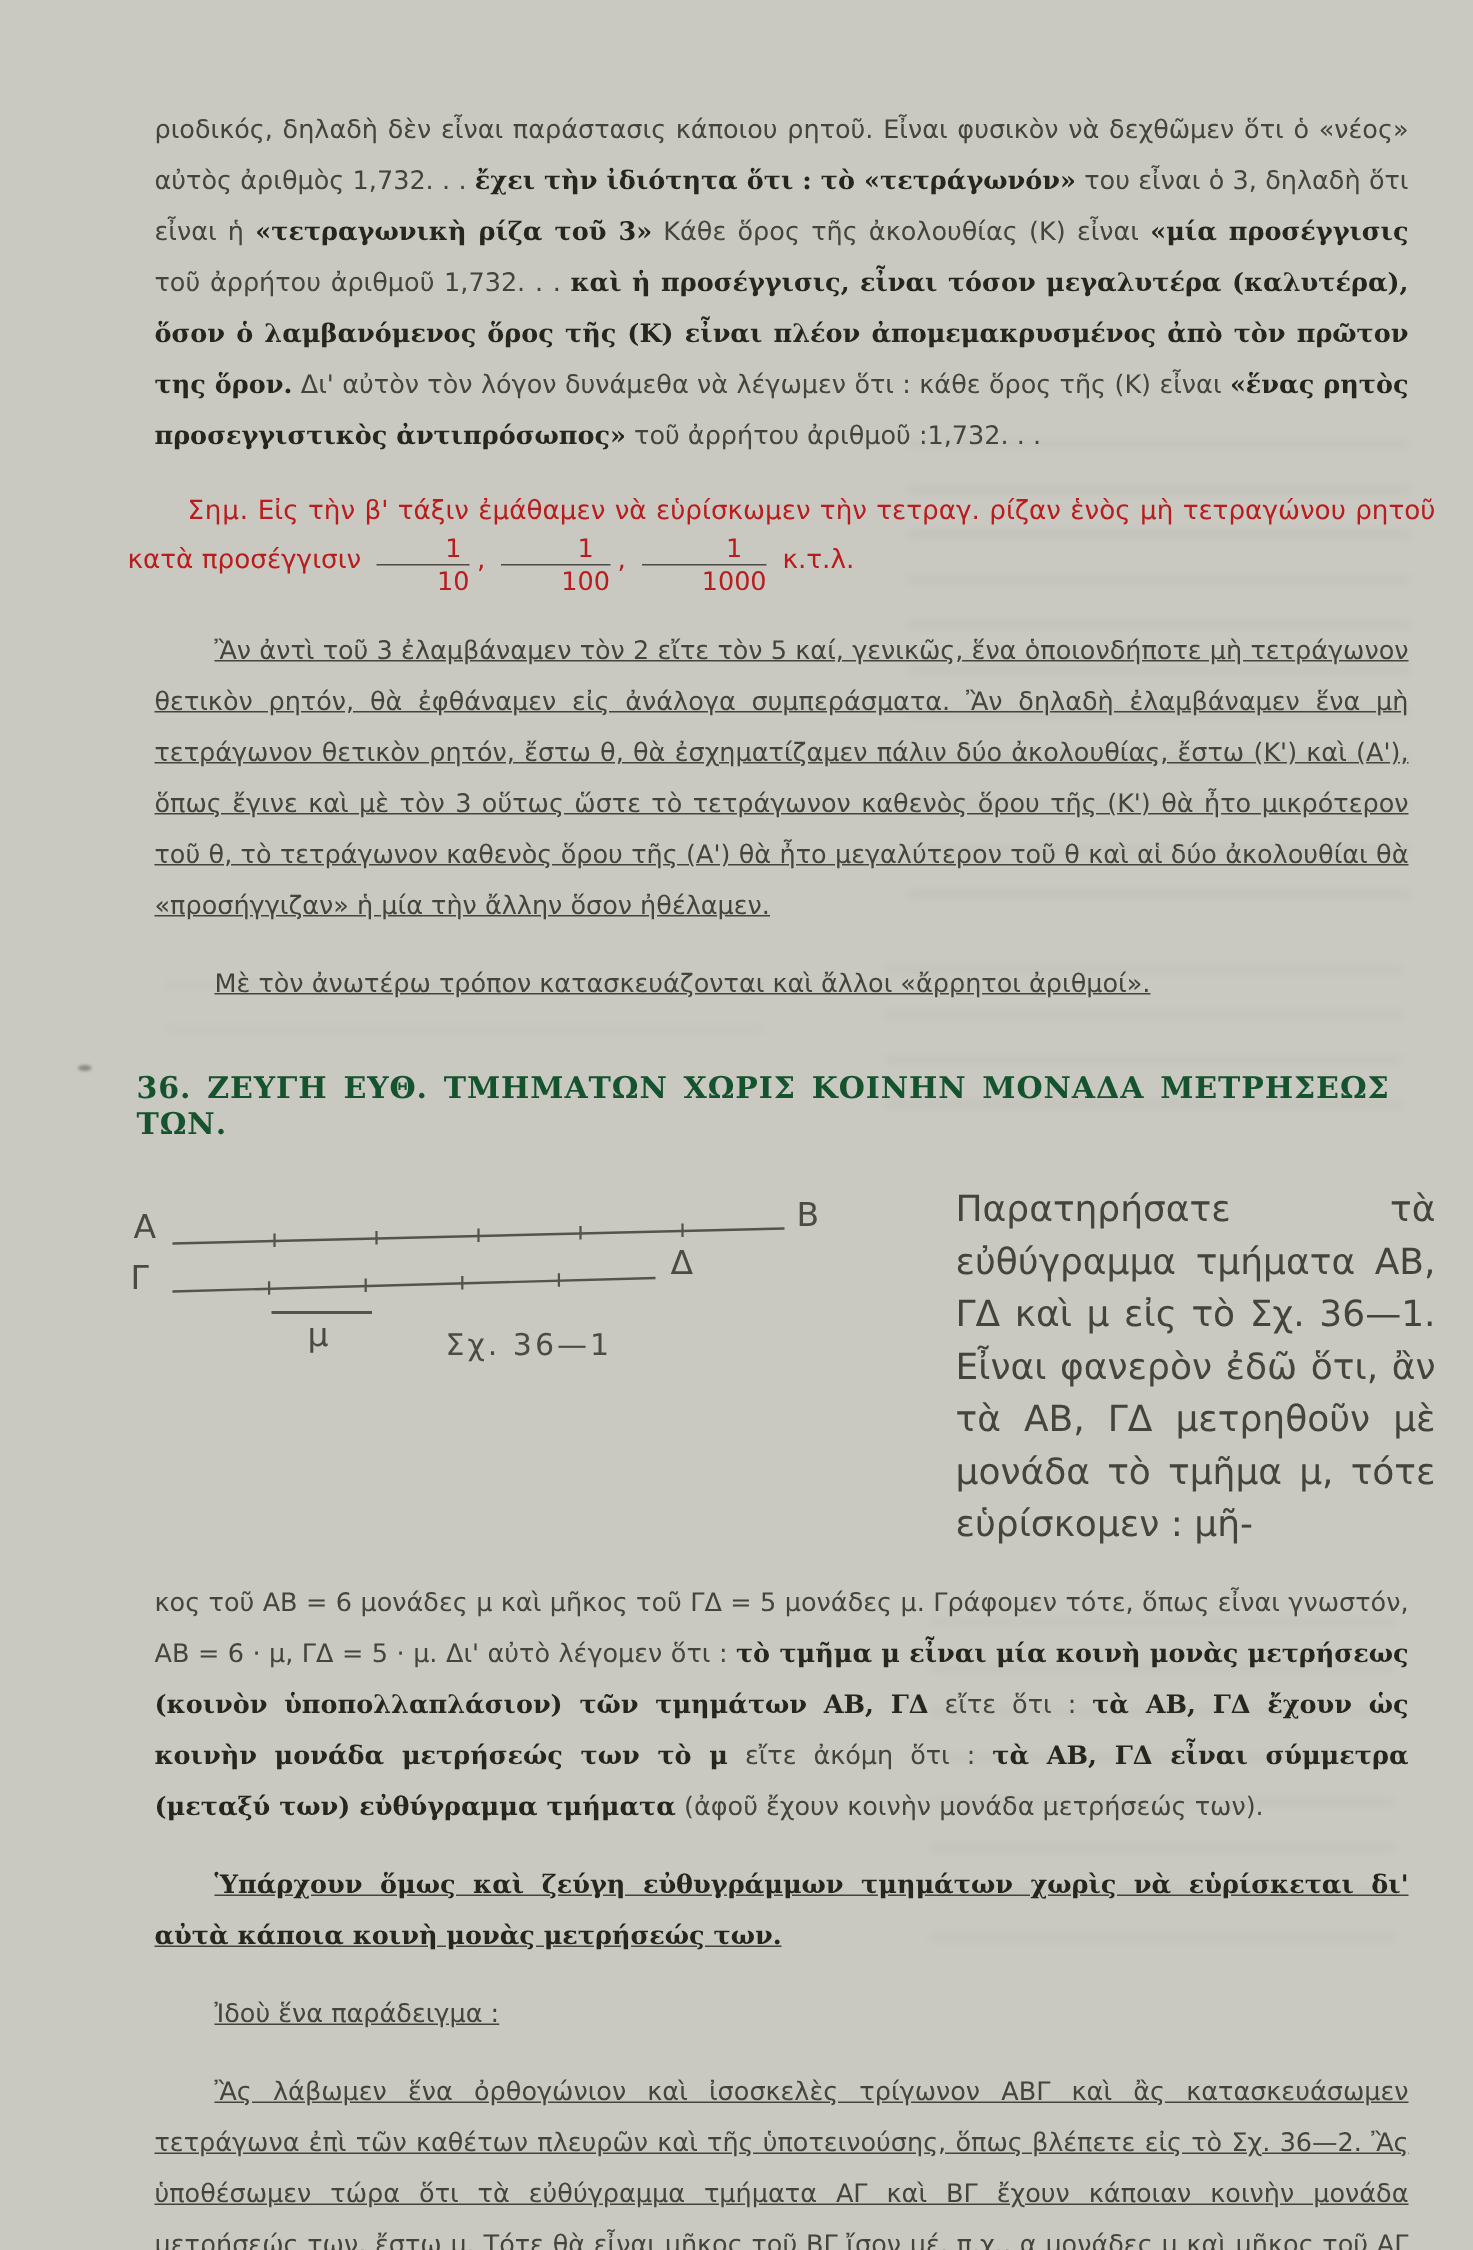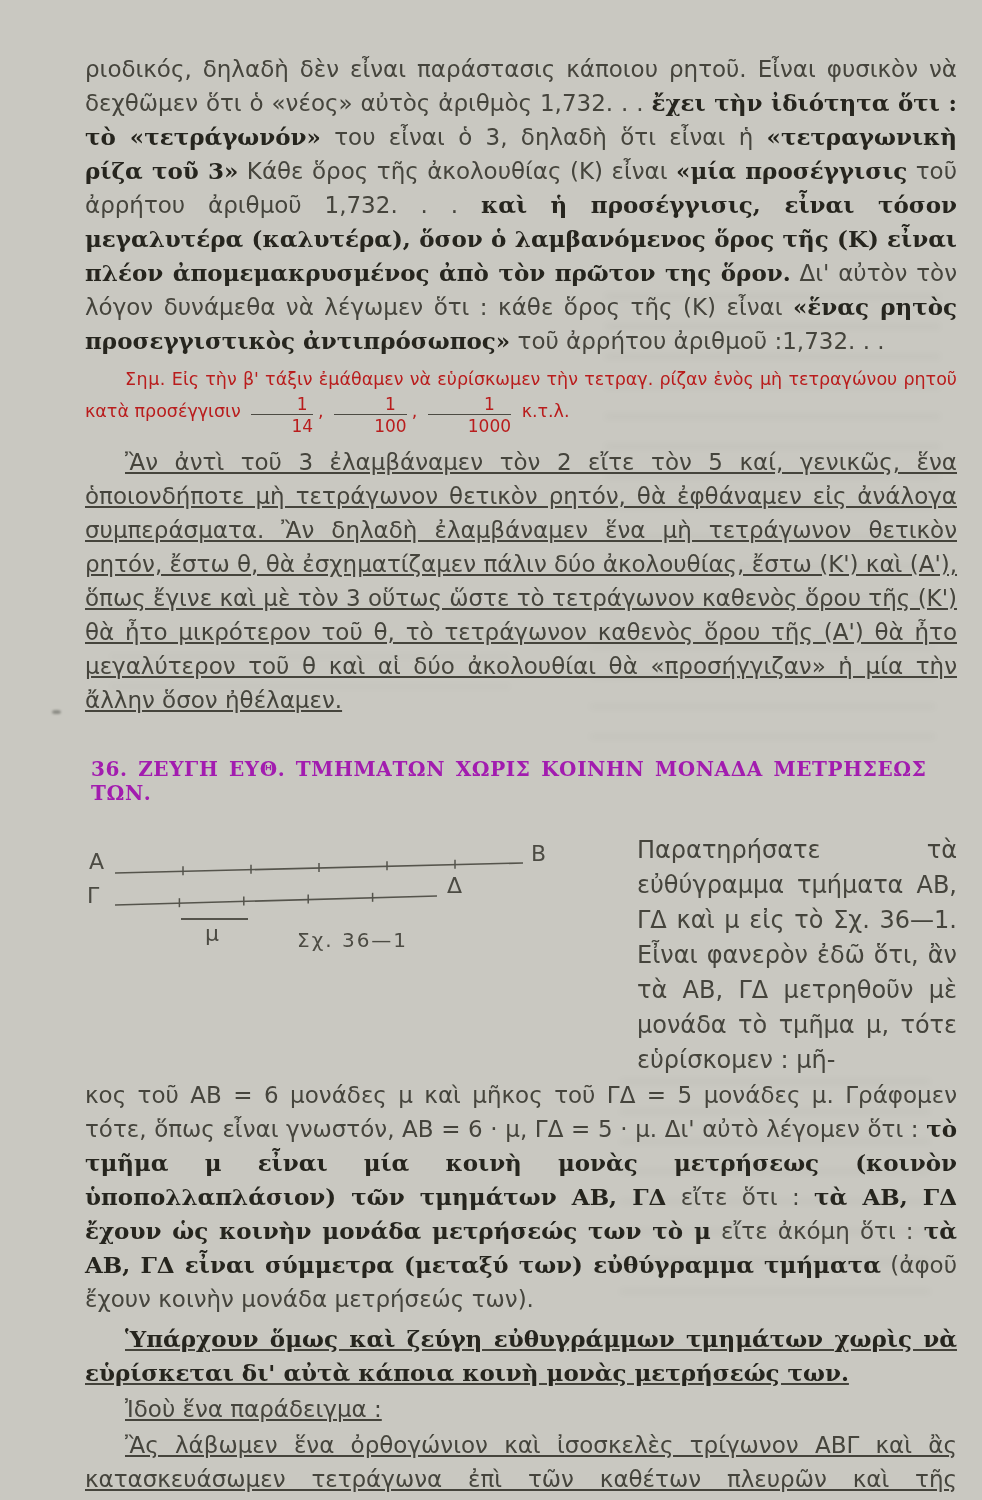--- a/index.html
+++ b/index.html
@@ -2,30 +2,30 @@
 <html lang="el"><head>
 <meta charset="utf-8">
 <style>
   html,body{margin:0;padding:0;background:#9a9a94;}
   .page{
     position:relative;width:982px;height:1500px;margin:0 auto;
     background:#c9c8c1;overflow:hidden;
     font-family:"DejaVu Sans",sans-serif;color:#45443c;
   }
   .content{position:absolute;left:85px;top:52px;width:872px;}
-  p.body{font-size:23px;line-height:34px;text-align:justify;margin:0;}
+  p.body{font-size:17px;line-height:34px;text-align:justify;margin:18px;}
   p.body .b, .b{font-family:"DejaVu Serif",serif;font-weight:bold;color:#26251e;}
   .indent{text-indent:40px;text-decoration:underline;}
   .note{font-size:17.5px;line-height:30px;text-align:justify;text-indent:40px;margin:6px 0 8px 0;color:#b91c1c;}
   .note-label{letter-spacing:.5px;margin-right:6px;}
   .frac{display:inline-block;vertical-align:-15px;text-align:center;line-height:1.2;margin:0 5px;font-size:17px;}
   .frac .num{display:block;border-bottom:1.5px solid #4c4b43;padding:0 5px;}
   .frac .den{display:block;padding-top:1px;}
   .heading{
-    font-family:"DejaVu Serif",serif;font-weight:bold;font-size:20px;color:#a21caf;
+    font-family:"DejaVu Serif",serif;font-weight:bold;font-size:20px;color:#14532d;
     letter-spacing:.6px;margin:40px 0 0 6px;word-spacing:3px;
   }
   .figure-row{display:flex;margin-top:28px;}
   .figure{width:552px;flex:none;}
   .fig-label{font-size:22px;fill:#4c4b43;}
   .fig-caption{font-size:20px;fill:#4c4b43;letter-spacing:2px;}
   .fig-text{flex:1;font-size:24px;line-height:35px;text-align:justify;margin:0;}
   .cont{margin-top:2px;}
   .smudge{position:absolute;pointer-events:none;filter:blur(3px);
     background:repeating-linear-gradient(to bottom, rgba(78,88,66,.75) 0 3px, rgba(0,0,0,0) 3px 30px);}
@@ -41,28 +41,29 @@
   <div class="smudge" style="left:620px;top:1080px;width:310px;height:225px;opacity:.09;"></div>
   <div class="smudge" style="left:110px;top:655px;width:400px;height:55px;opacity:.06;"></div>
   <div class="speck" style="left:52px;top:710px;"></div>
 
   <div class="content">
 
     <p class="body"><span>ριοδικός, δηλαδὴ δὲν εἶναι παράστασις κάποιου ρητοῦ. Εἶναι φυσικὸν νὰ δεχθῶμεν ὅτι ὁ «νέος» αὐτὸς ἀριθμὸς 1,732. . . </span><span class="b">ἔχει τὴν ἰδιότητα ὅτι : τὸ «τετράγωνόν»</span><span> του εἶναι ὁ 3, δηλαδὴ ὅτι εἶναι ἡ </span><span class="b">«τετραγωνικὴ ρίζα τοῦ 3»</span><span> Κάθε ὅρος τῆς ἀκολουθίας (Κ) εἶναι </span><span class="b">«μία προσέγγισις</span><span> τοῦ ἀρρήτου ἀριθμοῦ 1,732. . . </span><span class="b">καὶ ἡ προσέγγισις, εἶναι τόσον μεγαλυτέρα (καλυτέρα), ὅσον ὁ λαμβανόμενος ὅρος τῆς (Κ) εἶναι πλέον ἀπομεμακρυσμένος ἀπὸ τὸν πρῶτον της ὅρον.</span><span> Δι' αὐτὸν τὸν λόγον δυνάμεθα νὰ λέγωμεν ὅτι : κάθε ὅρος τῆς (Κ) εἶναι </span><span class="b">«ἕνας ρητὸς προσεγγιστικὸς ἀντιπρόσωπος»</span><span> τοῦ ἀρρήτου ἀριθμοῦ :1,732. . .</span></p>
 
     <p class="note">
       <span class="note-label">Σημ.</span><span>Εἰς τὴν β' τάξιν ἐμάθαμεν νὰ εὑρίσκωμεν τὴν τετραγ. ρίζαν ἑνὸς μὴ τετραγώνου ρητοῦ κατὰ προσέγγισιν</span>
-      <span class="frac"><span class="num">1</span><span class="den">14</span></span><span>,</span>
+      <span class="frac"><span class="num">1</span><span class="den">10</span></span><span>,</span>
       <span class="frac"><span class="num">1</span><span class="den">100</span></span><span>,</span>
       <span class="frac"><span class="num">1</span><span class="den">1000</span></span>
       <span>κ.τ.λ.</span>
     </p>
 
     <p class="body indent"><span>Ἂν ἀντὶ τοῦ 3 ἐλαμβάναμεν τὸν 2 εἴτε τὸν 5 καί, γενικῶς, ἕνα ὁποιονδήποτε μὴ τετράγωνον θετικὸν ρητόν, θὰ ἐφθάναμεν εἰς ἀνάλογα συμπεράσματα. Ἂν δηλαδὴ ἐλαμβάναμεν ἕνα μὴ τετράγωνον θετικὸν ρητόν, ἔστω θ, θὰ ἐσχηματίζαμεν πάλιν δύο ἀκολουθίας, ἔστω (Κ') καὶ (Α'), ὅπως ἔγινε καὶ μὲ τὸν 3 οὕτως ὥστε τὸ τετράγωνον καθενὸς ὅρου τῆς (Κ') θὰ ἦτο μικρότερον τοῦ θ, τὸ τετράγωνον καθενὸς ὅρου τῆς (Α') θὰ ἦτο μεγαλύτερον τοῦ θ καὶ αἱ δύο ἀκολουθίαι θὰ «προσήγγιζαν» ἡ μία τὴν ἄλλην ὅσον ἠθέλαμεν.</span></p>
 
+    <p class="body indent" style="margin-top:2px;"><span>Μὲ τὸν ἀνωτέρω τρόπον κατασκευάζονται καὶ ἄλλοι «ἄρρητοι ἀριθμοί».</span></p>
 
     <h2 class="heading">36.  ΖΕΥΓΗ ΕΥΘ. ΤΜΗΜΑΤΩΝ ΧΩΡΙΣ ΚΟΙΝΗΝ ΜΟΝΑΔΑ ΜΕΤΡΗΣΕΩΣ ΤΩΝ.</h2>
 
     <div class="figure-row">
       <div class="figure">
         <svg id="fig-svg" width="552" height="152" viewBox="0 0 552 152">
           <text class="fig-label" x="4" y="36">A</text>
           <text class="fig-label" x="446" y="28">B</text>
           <text class="fig-label" x="2" y="70">Γ</text>
           <text class="fig-label" x="362" y="60">Δ</text>

